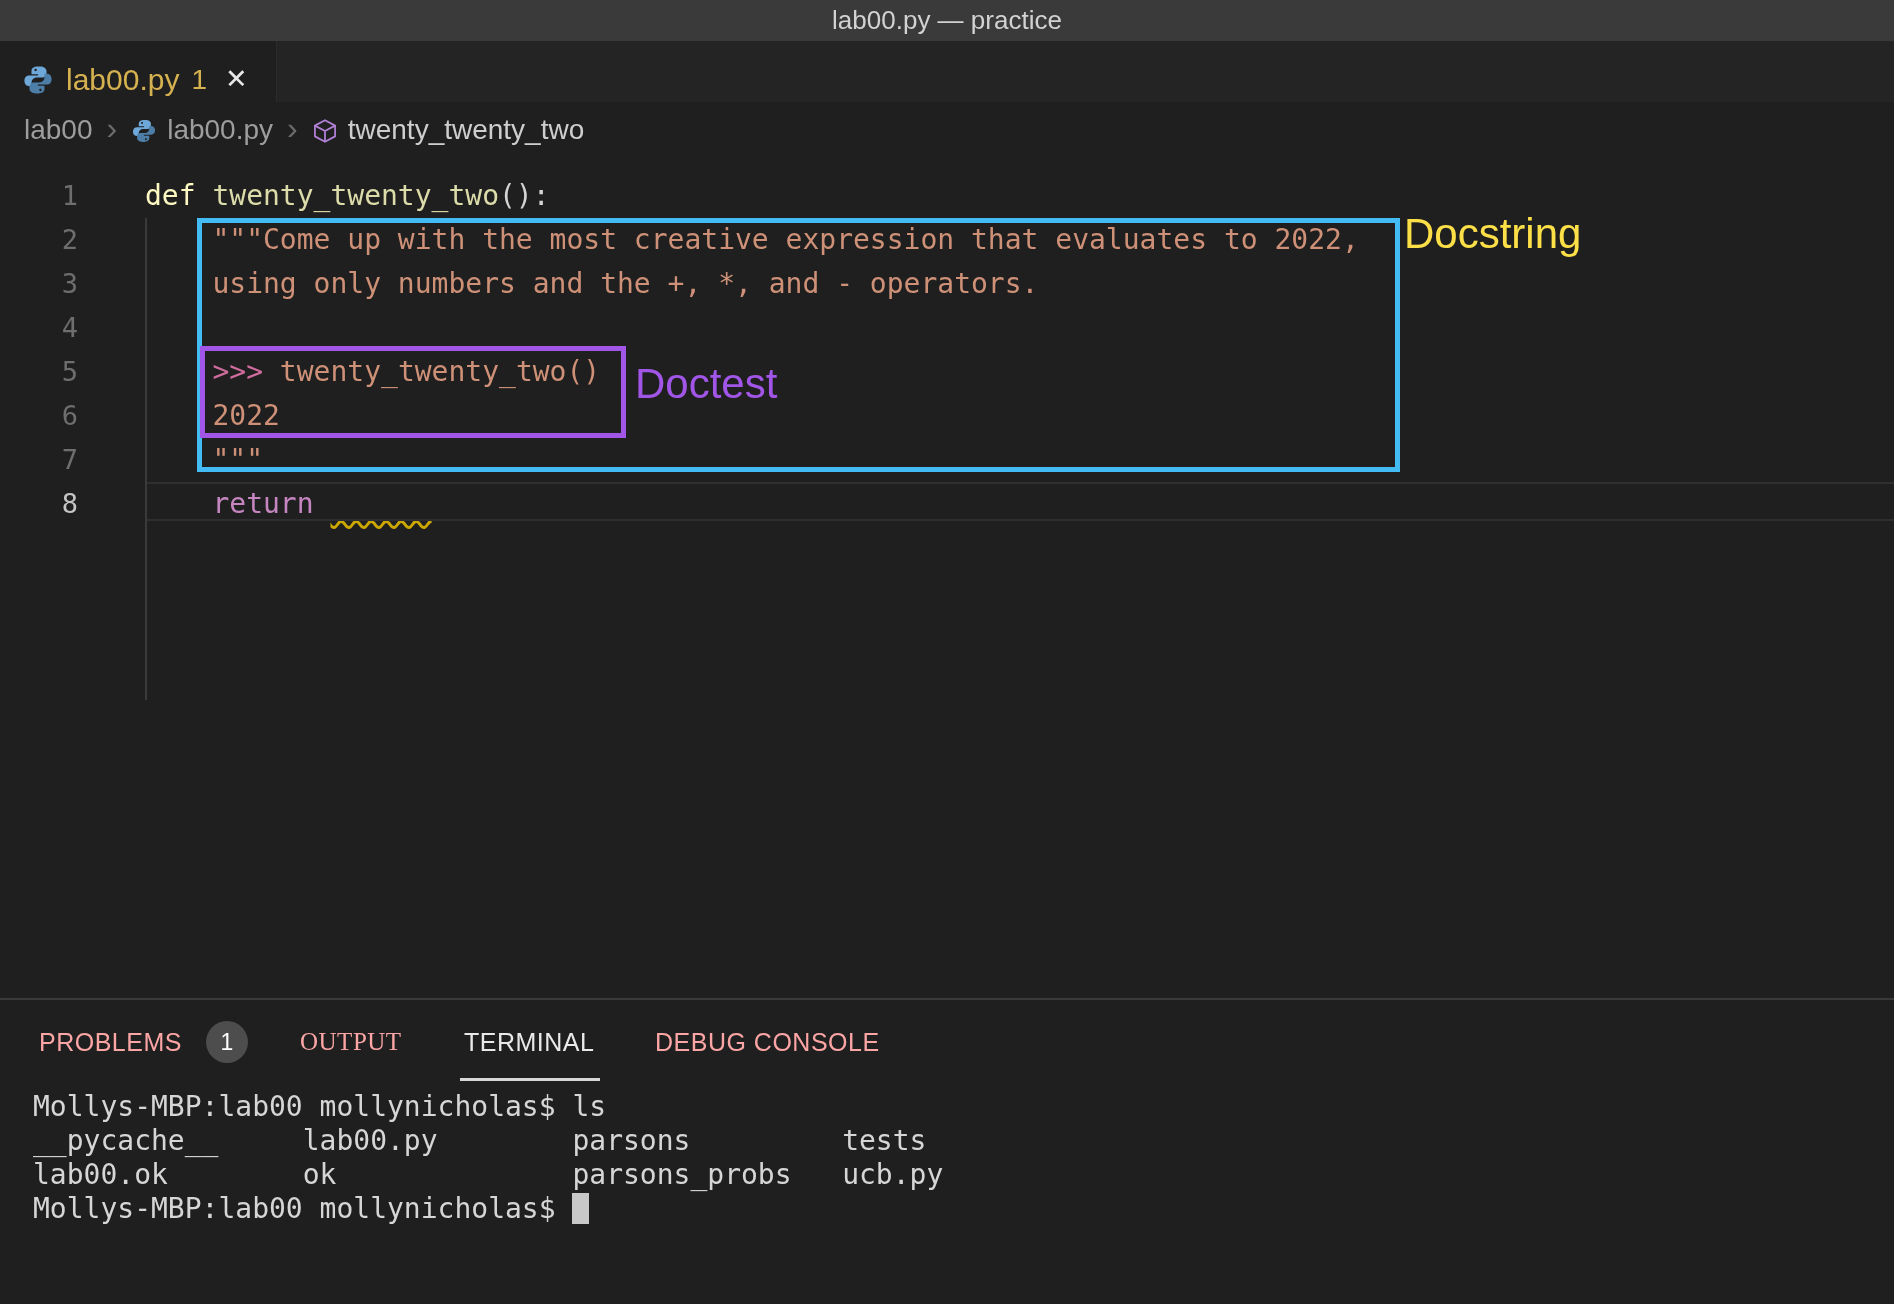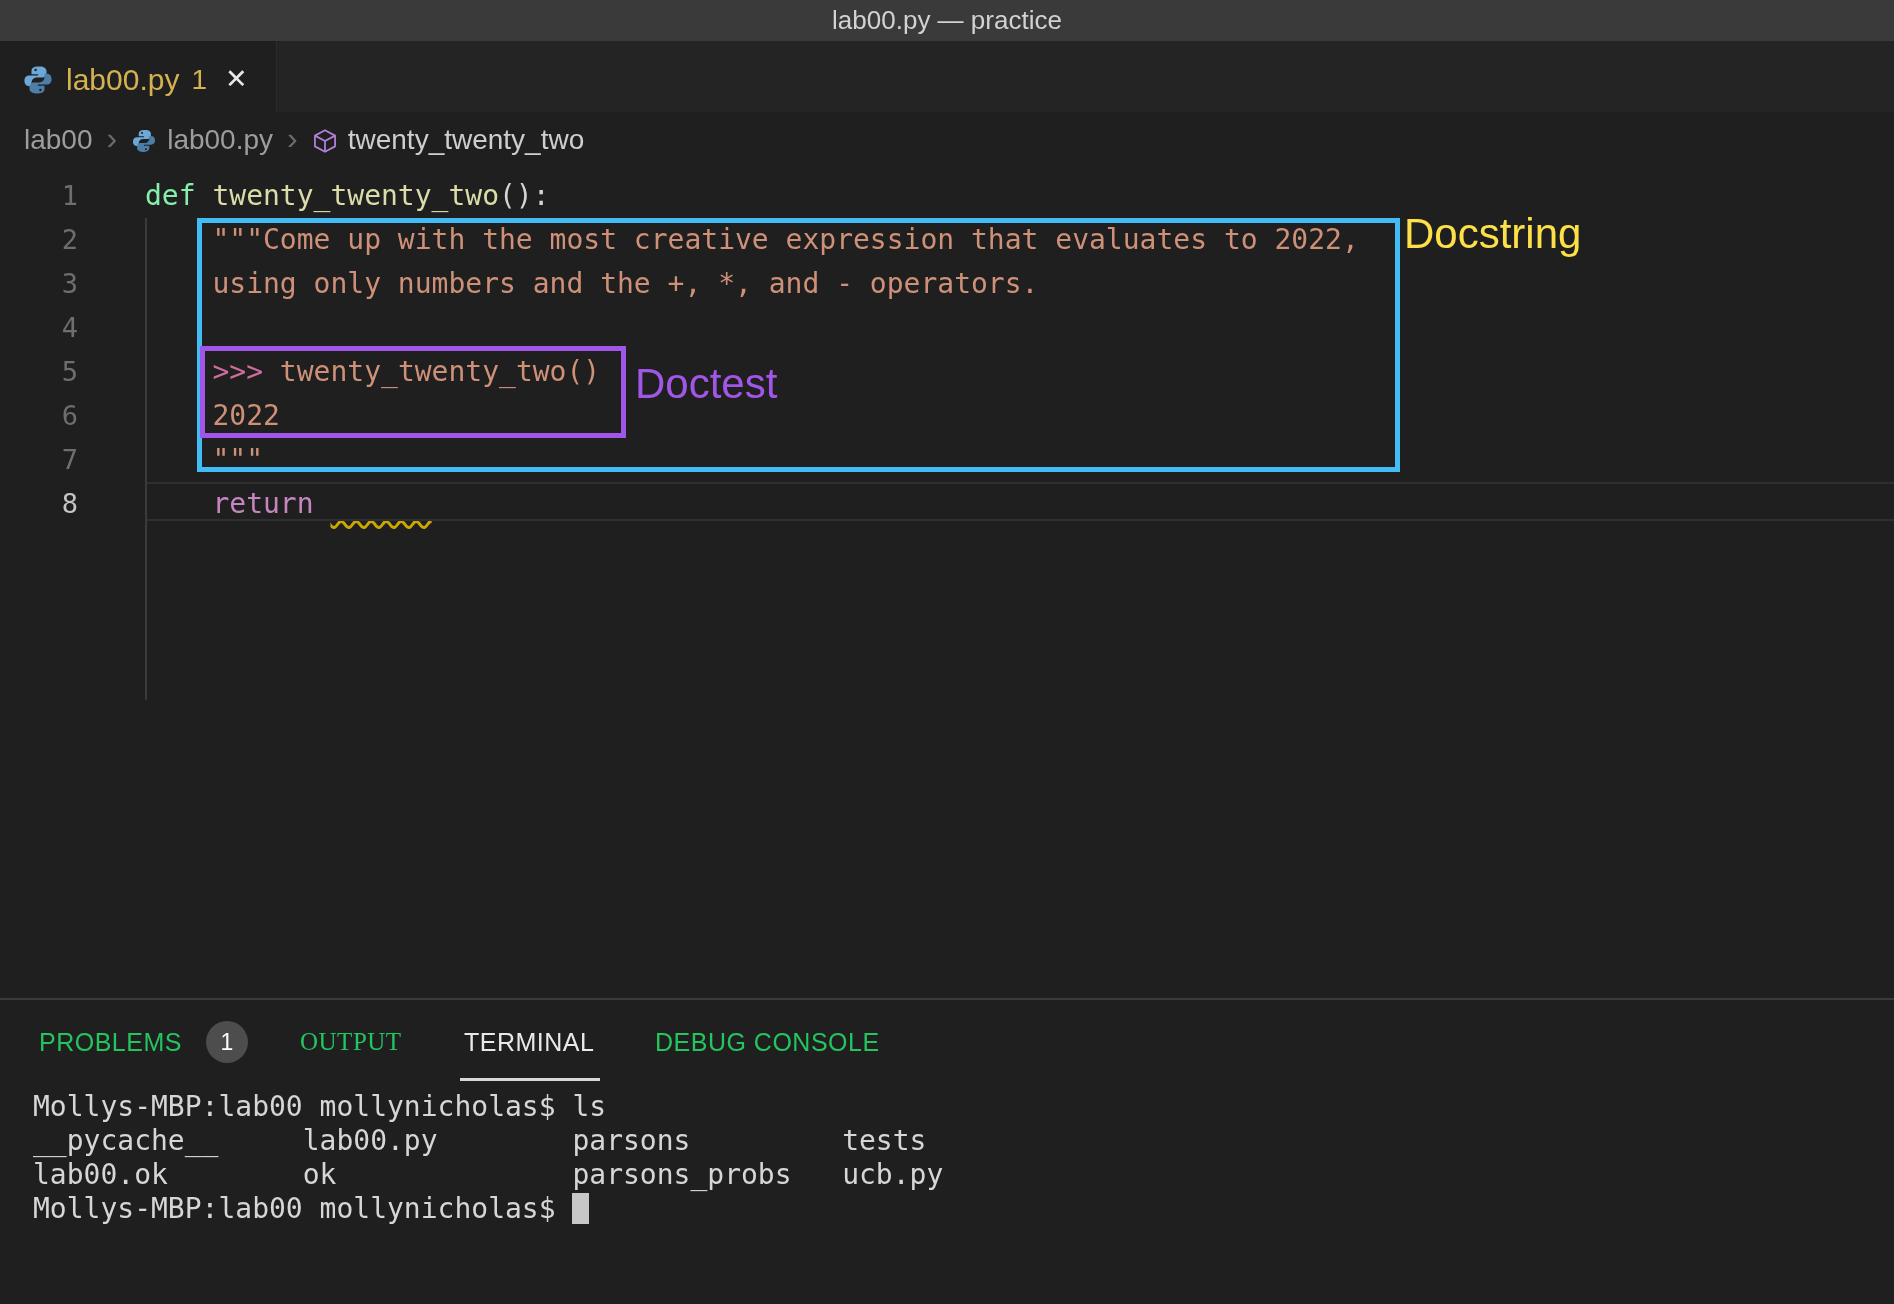--- a/index.html
+++ b/index.html
@@ -24,41 +24,41 @@
     position:absolute;left:0;top:0;width:277px;height:77px;
     background:#1f1f1f;display:flex;align-items:center;
     padding:0;box-sizing:border-box;border-right:1px solid #2b2b2b;cursor:pointer;
   }
   .tab .pyicon{margin-left:22px;width:32px;height:32px;flex:0 0 auto;}
   .tab .tablabel{margin-left:12px;color:#d5b150;font-size:30px;}
   .tab .tabbadge{margin-left:12px;color:#d5b150;font-size:28px;}
   .tab .tabclose{margin-left:18px;color:#e8e8e8;font-size:27px;line-height:1;cursor:pointer;}
   
   .breadcrumb{
-    position:absolute;left:0;top:112px;width:1894px;height:56px;
+    position:absolute;left:0;top:102px;width:1894px;height:56px;
     background:#1f1f1f;display:flex;align-items:center;color:#9d9d9d;font-size:28px;
   }
   .breadcrumb .bc-first{margin-left:24px;}
   .breadcrumb .sep{margin:0 14px;color:#6b6b6b;font-size:32px;line-height:1;padding-bottom:4px;}
   .breadcrumb .bc-ico{width:26px;height:26px;margin-right:10px;position:relative;top:1px;}
   .breadcrumb .bc-item{display:flex;align-items:center;cursor:pointer;}
   .breadcrumb .bc-last{color:#cecece;}
   
   .editor{
     position:absolute;left:0;top:174px;width:1894px;height:824px;background:#1f1f1f;
     font-family:"DejaVu Sans Mono",monospace;font-size:28px;
   }
   .row{display:flex;height:44px;line-height:44px;white-space:pre;}
   .gutter{
     width:110px;flex:0 0 auto;text-align:right;box-sizing:border-box;
     padding-right:32px;color:#6e6e6e;font-size:27px;user-select:none;
   }
   .row.current .gutter{color:#c5c5c5;}
   .code{flex:1;padding-left:35px;color:#d4d4d4;}
-  .kw{color:#86efac;}
+  .kw{color:#fef9c3;}
   .fn{color:#dcdcaa;}
   .pl{color:#d4d4d4;}
   .str{color:#ce9178;}
   .dp{color:#d16d9e;}
   .ret{color:#c586c0;}
   .us{
     color:#d8d8d8;
     text-decoration:underline wavy #cca700 2.5px;
     text-underline-offset:7px;
   }
@@ -74,21 +74,21 @@
   .box-doctest{left:200px;top:172px;width:426px;height:92px;border:5px solid #a156e8;}
   .anno{position:absolute;font-family:"Liberation Sans",sans-serif;font-size:42px;font-weight:400;}
   .anno-docstring{left:1404px;top:36px;color:#fde047;}
   .anno-doctest{left:635px;top:186px;color:#a156e8;}
   
   .panel{
     position:absolute;left:0;top:998px;width:1894px;height:306px;
     background:#1f1f1f;border-top:2px solid #3a3a3a;box-sizing:border-box;
   }
   .ptab{position:absolute;top:22px;height:40px;line-height:40px;font-size:25px;
-    letter-spacing:0.5px;color:#22c55e;cursor:pointer;}
+    letter-spacing:0.5px;color:#fca5a5;cursor:pointer;}
   .ptab.active{color:#e9e9e9;}
   .ptab-problems{left:39px;}
   .ptab-output{left:300px;font-family:Liberation Serif, serif;}
   .ptab-terminal{left:464px;}
   .ptab-debug{left:655px;}
   .pbadge{
     position:absolute;left:206px;top:21px;width:42px;height:42px;border-radius:50%;
     background:#4d4d4d;color:#ffffff;font-size:23px;display:flex;
     align-items:center;justify-content:center;cursor:pointer;
   }

